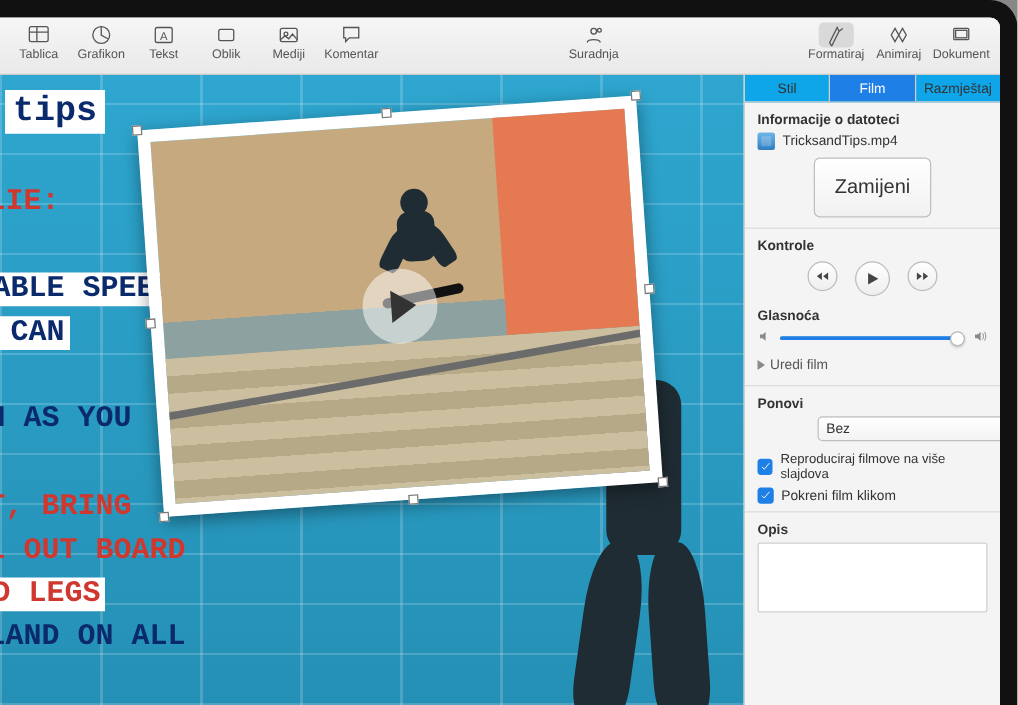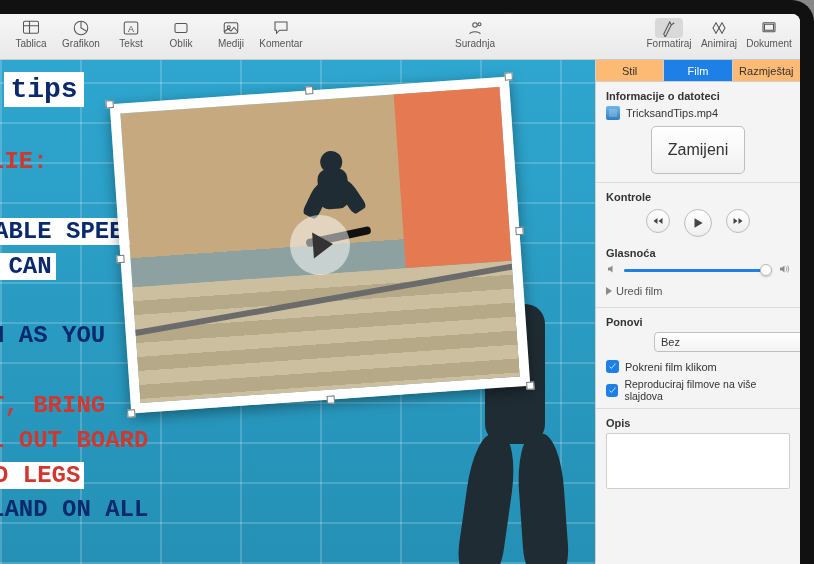--- a/index.html
+++ b/index.html
@@ -136,21 +136,21 @@
   .inspector {
     position:absolute; top:46px; right:0; bottom:0; width:205px;
     background:#f4f4f4;
     border-left:1px solid #cfcfcf;
     font-size:11px;
     color:#333;
     overflow:hidden;
   }
   .insp-tabs {
     display:flex; height:22px; border-bottom:1px solid #cfcfcf;
-    background:#fdba74;
+    background:#0ea5e9;
   }
   .insp-tab {
     flex:1; text-align:center; line-height:22px;
     border-right:1px solid #cfcfcf;
     cursor:pointer;
   }
   .insp-tab:last-child{border-right:none}
   .insp-tab.active { background:#1e7fe6; color:#fff; }
   .insp-body { padding:8px 10px; }
   .sect-title { font-weight:700; margin:8px 0 4px; }
@@ -453,29 +453,29 @@
         <span>Bez</span>
         <span class="chev"></span>
       </div>
 
       <div class="check-row">
         <span class="cbox">
           <svg viewBox="0 0 24 24">
               <path d="M4 12l5 5 11-13"></path>
             </svg>
         </span>
-        <span>Pokreni film klikom</span>
+        <span style="font-size:10.5px">Reproduciraj filmove na više slajdova</span>
       </div>
       <div class="check-row">
         <span class="cbox">
           <svg viewBox="0 0 24 24">
               <path d="M4 12l5 5 11-13"></path>
             </svg>
         </span>
-        <span style="font-size:10.5px">Reproduciraj filmove na više slajdova</span>
+        <span>Pokreni film klikom</span>
       </div>
 
       <hr class="sep">
 
       <div class="sect-title">Opis</div>
       <div class="desc-box"></div>
     </div>
   </div>
 
 </div>

